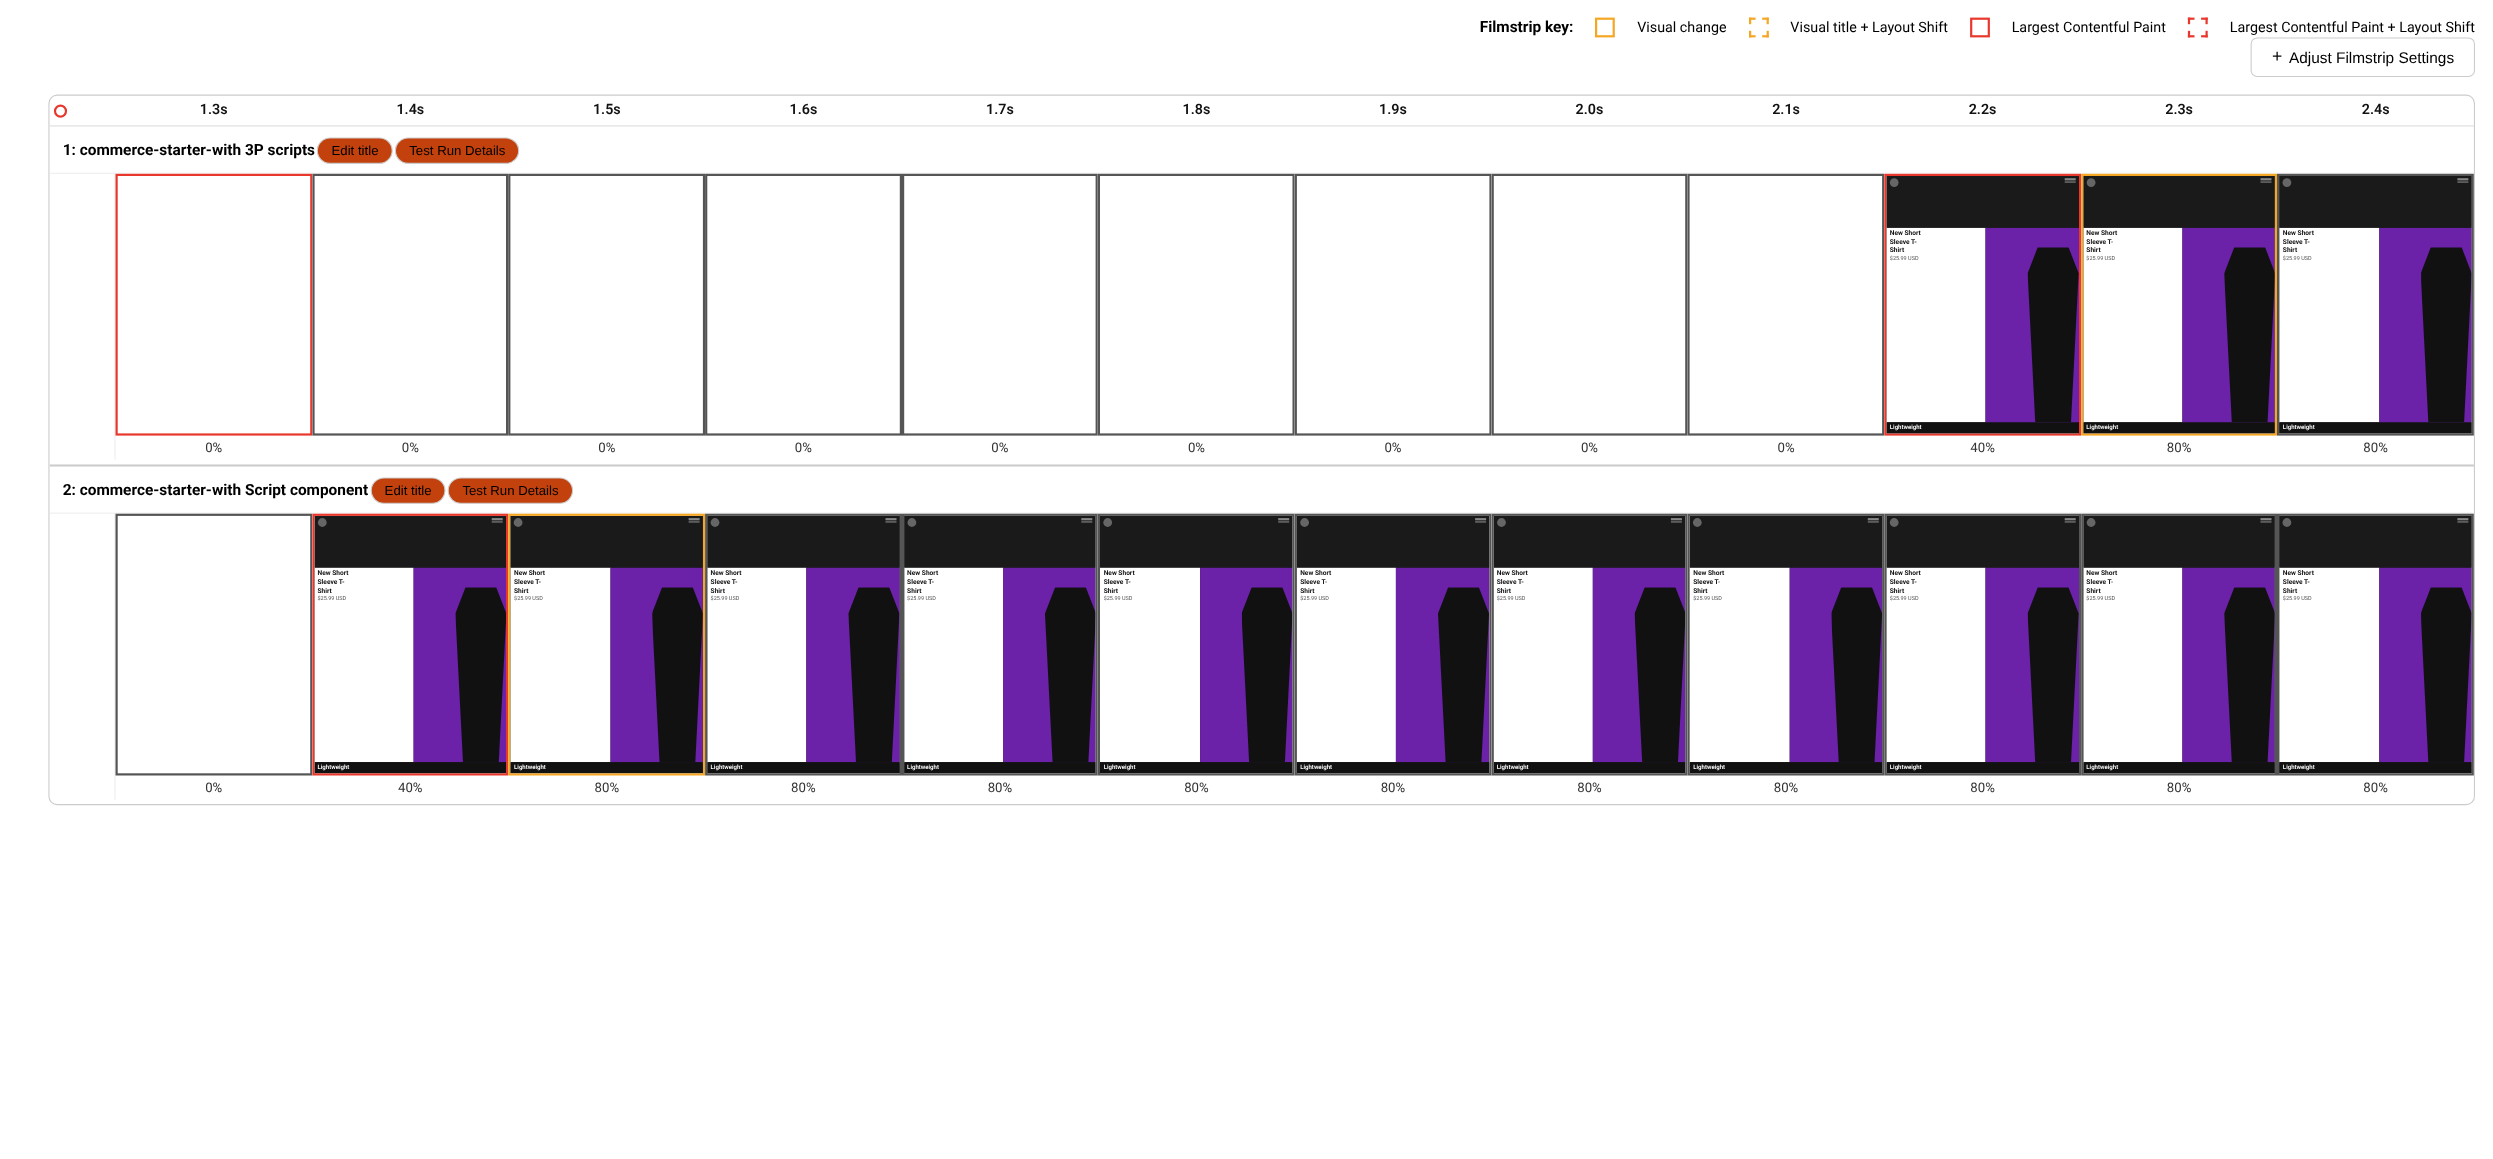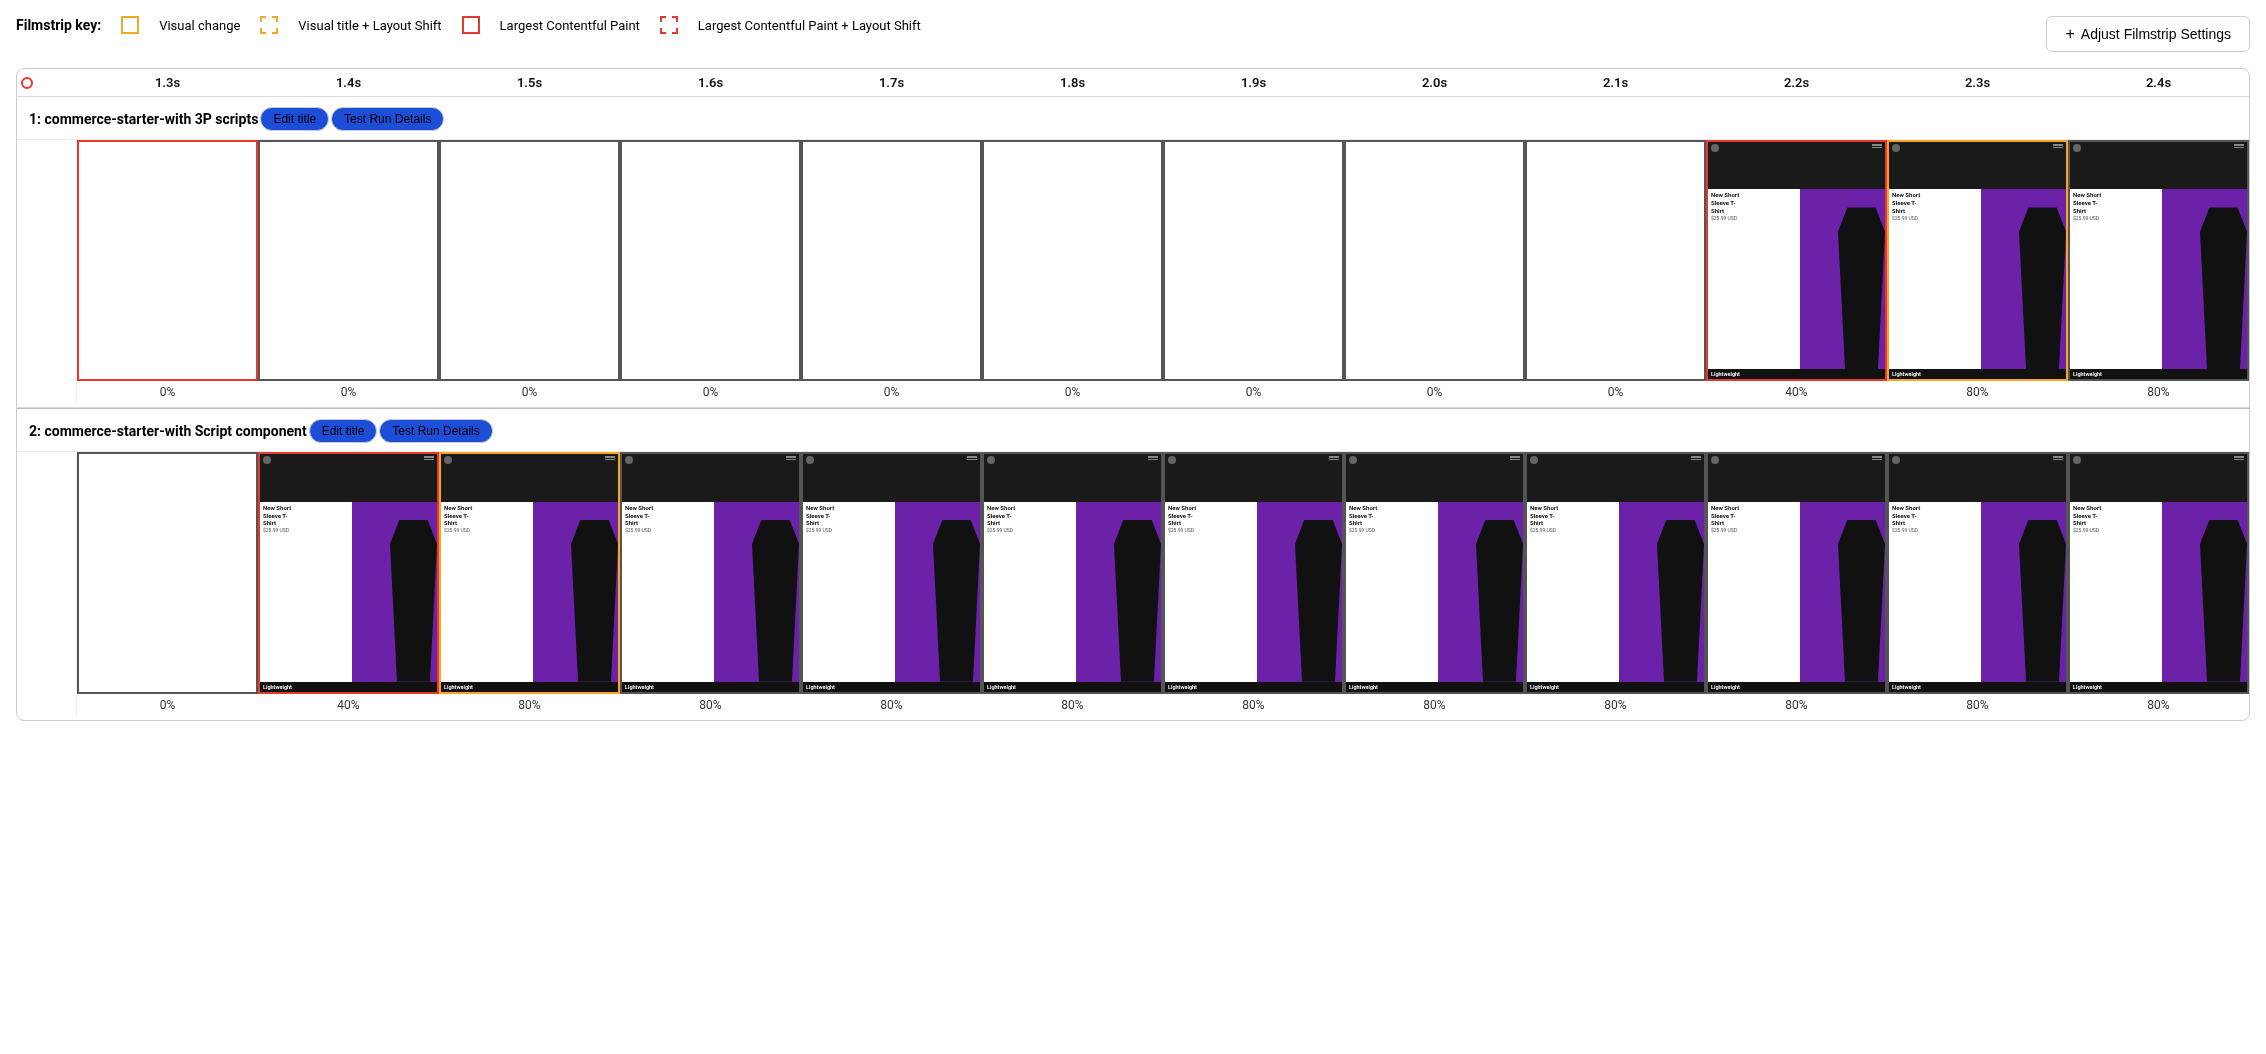--- a/index.html
+++ b/index.html
@@ -6,23 +6,24 @@
     body {
       font-family: -apple-system, BlinkMacSystemFont, 'Segoe UI', Roboto, sans-serif;
       background: #fff;
       padding: 16px;
       font-size: 13px;
     }
 
     
     .legend-bar {
       display: flex;
-      align-items: flex-start;
+      align-items: flex-end;
       justify-content: space-between;
       margin-bottom: 16px;
+      flex-direction: column;
     }
     .legend-items {
       display: flex;
       align-items: center;
       gap: 20px;
     }
     .legend-label-bold {
       font-weight: 700;
       font-size: 14px;
     }
@@ -60,20 +61,21 @@
       font-size: 14px;
       font-weight: 500;
       cursor: pointer;
     }
 
     
     .filmstrip-container {
       border: 1.5px solid #ccc;
       border-radius: 8px;
       overflow: hidden;
+      margin-left: 28px;
     }
 
     
     .timeline-header {
       display: grid;
       grid-template-columns: 60px repeat(12, 1fr);
       border-bottom: 1px solid #ddd;
       padding: 6px 0;
       position: relative;
     }
@@ -109,21 +111,21 @@
       align-items: center;
       gap: 2px;
       padding: 0 12px 8px 12px;
       font-size: 14px;
       font-weight: 600;
     }
     .row-label-btn {
       padding: 4px 12px;
       border: 1.5px solid #ccc;
       border-radius: 20px;
-      background: #1d4ed8;
+      background: #c2410c;
       font-size: 12px;
       cursor: pointer;
       font-weight: 400;
     }
 
     
     .frames-grid {
       display: grid;
       grid-template-columns: 60px repeat(12, 1fr);
       border-top: 1px solid #eee;

